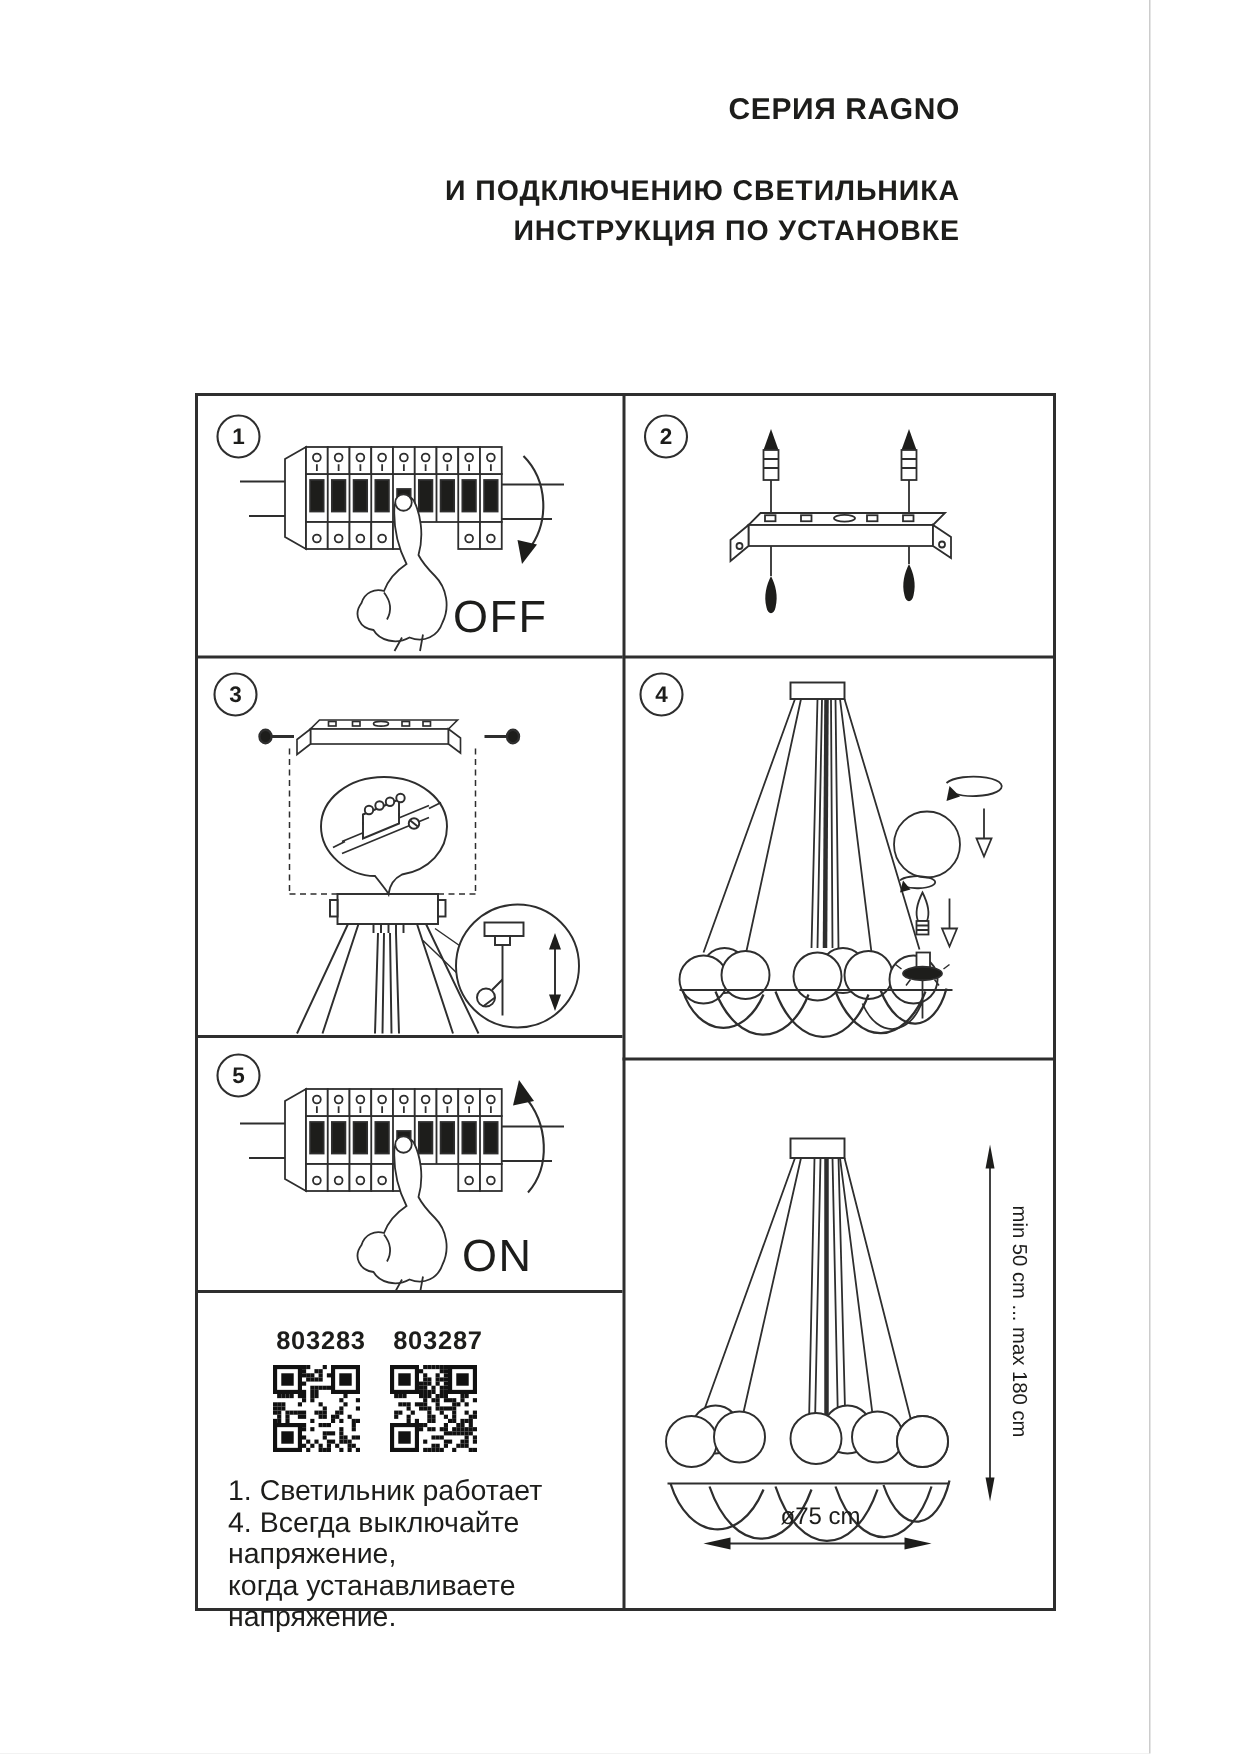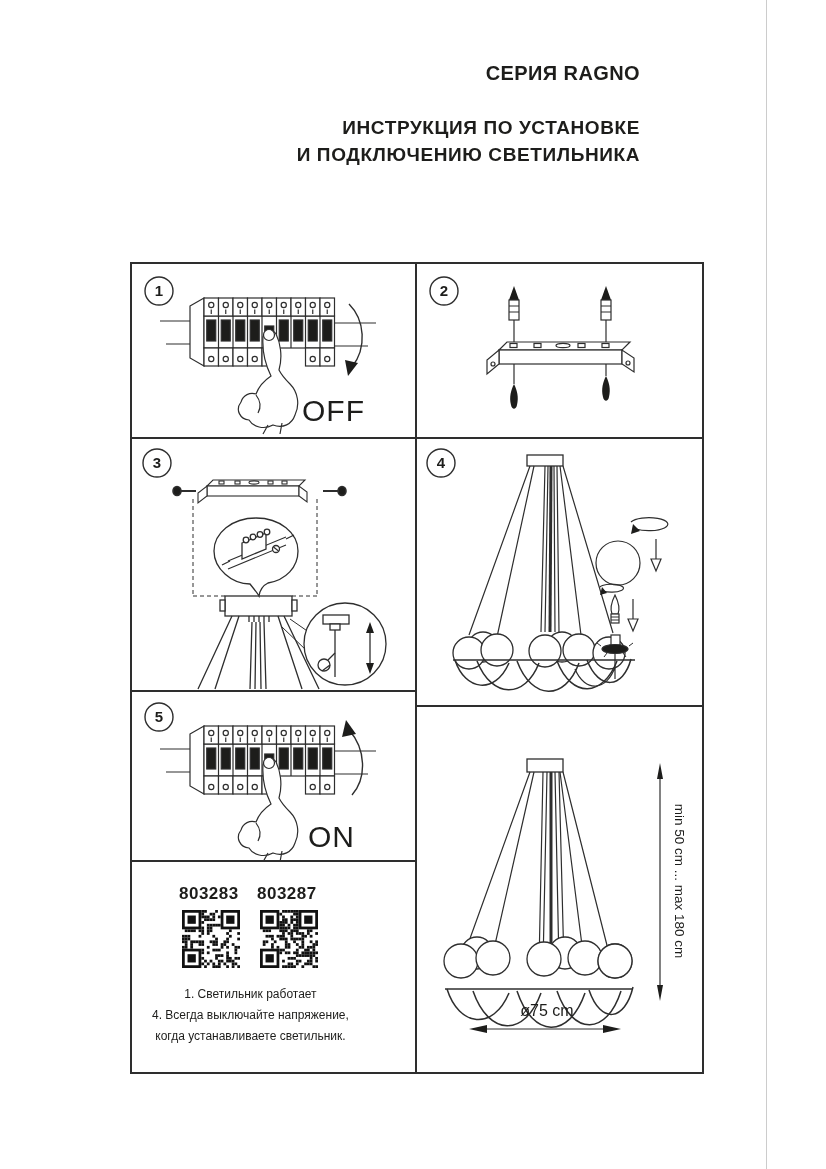--- a/index.html
+++ b/index.html
@@ -10,39 +10,39 @@
   .h-title{margin-top:26px;}
   .h-title div{font-size:19px;font-weight:700;line-height:27px;letter-spacing:.6px;}
   .grid{position:absolute;left:130px;top:262px;width:570px;height:808px;border:2px solid #2e2e2e;box-sizing:content-box;}
   .gline{position:absolute;background:#2e2e2e;}
   .panel{position:absolute;overflow:hidden;}
   .panel svg{display:block;}
   text{fill:#1d1d1b;}
   .notes-area{position:absolute;left:0;top:596px;width:283px;height:212px;}
   .article-row{position:absolute;top:24px;left:0;width:100%;}
   .article-label{position:absolute;font-size:17px;font-weight:700;letter-spacing:.5px;}
-  .art-1{left:47px;top:0;width:70px;text-align:left;}
-  .art-2{left:125px;top:0;width:70px;}
+  .art-1{left:47px;top:0;width:70px;text-align:center;}
+  .art-2{left:125px;top:0;width:70px;text-align:center;}
   .qr{position:absolute;top:50px;}
   .qr-1{left:50px;}
   .qr-2{left:128px;}
-  .notes-text{position:absolute;left:20px;top:124px;font-size:12px;line-height:21px;text-align:center;}
+  .notes-text{position:absolute;left:20px;top:124px;font-size:19px;line-height:21px;}
 </style>
 </head>
 <body>
 
 <div class="page">
 
   <div class="header">
     <div class="h-series">
       <div>СЕРИЯ RAGNO</div>
     </div>
     <div class="h-title">
+      <div>И ПОДКЛЮЧЕНИЮ СВЕТИЛЬНИКА</div>
       <div>ИНСТРУКЦИЯ ПО УСТАНОВКЕ</div>
-      <div>И ПОДКЛЮЧЕНИЮ СВЕТИЛЬНИКА</div>
     </div>
   </div>
 
   <div class="grid">
 
     <div class="gline" style="left:283px;top:0;width:2px;height:808px;"></div>
     <div class="gline" style="left:0;top:173px;width:283px;height:2px;"></div>
     <div class="gline" style="left:0;top:426px;width:283px;height:2px;"></div>
     <div class="gline" style="left:0;top:596px;width:283px;height:2px;"></div>
     <div class="gline" style="left:283px;top:173px;width:287px;height:2px;"></div>
@@ -665,21 +665,21 @@
           <rect x="27.61904761904762" y="55.23809523809524" width="2.761904761904762" height="2.761904761904762" fill="#111"></rect>
           <rect x="30.38095238095238" y="55.23809523809524" width="2.761904761904762" height="2.761904761904762" fill="#111"></rect>
           <rect x="33.14285714285714" y="55.23809523809524" width="2.761904761904762" height="2.761904761904762" fill="#111"></rect>
           <rect x="41.42857142857143" y="55.23809523809524" width="2.761904761904762" height="2.761904761904762" fill="#111"></rect>
           <rect x="52.476190476190474" y="55.23809523809524" width="2.761904761904762" height="2.761904761904762" fill="#111"></rect>
           <rect x="55.23809523809524" y="55.23809523809524" width="2.761904761904762" height="2.761904761904762" fill="#111"></rect>
         </svg>
       <div class="notes-text">
         <div>1. Светильник работает</div>
         <div>4. Всегда выключайте напряжение,</div>
-        <div>когда устанавливаете светильник.</div>
+        <div>когда устанавливаете напряжение.</div>
       </div>
     </div>
 
     <div class="panel" style="left:285px;top:443px;width:285px;height:365px;">
       <svg width="285" height="365" viewBox="0 0 285 365">
         <g fill="#fff" stroke="#2e2e2e" stroke-width="1.3">
           <rect x="110" y="52" width="36" height="13"></rect>
           <g stroke-width="1.2" fill="none">
             <path d="M113,65 L42,262 M117,65 L72,264 M143,65 L168,262 M146,65 L196,262"></path>
             <path d="M126,65 L122,258 M130,65 L126,258 M138,65 L142,258 M142,65 L147,258"></path>

